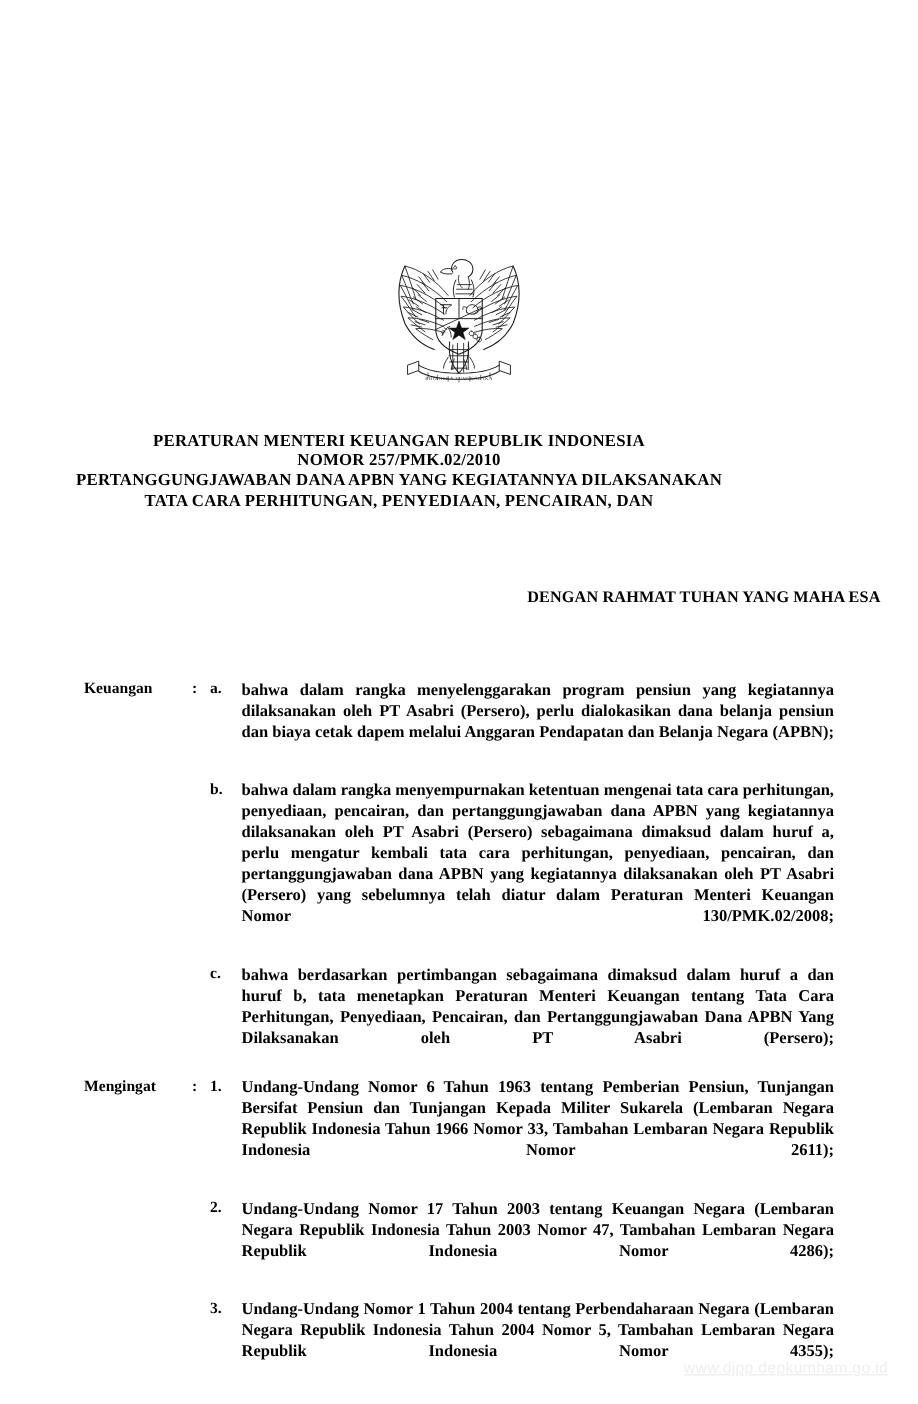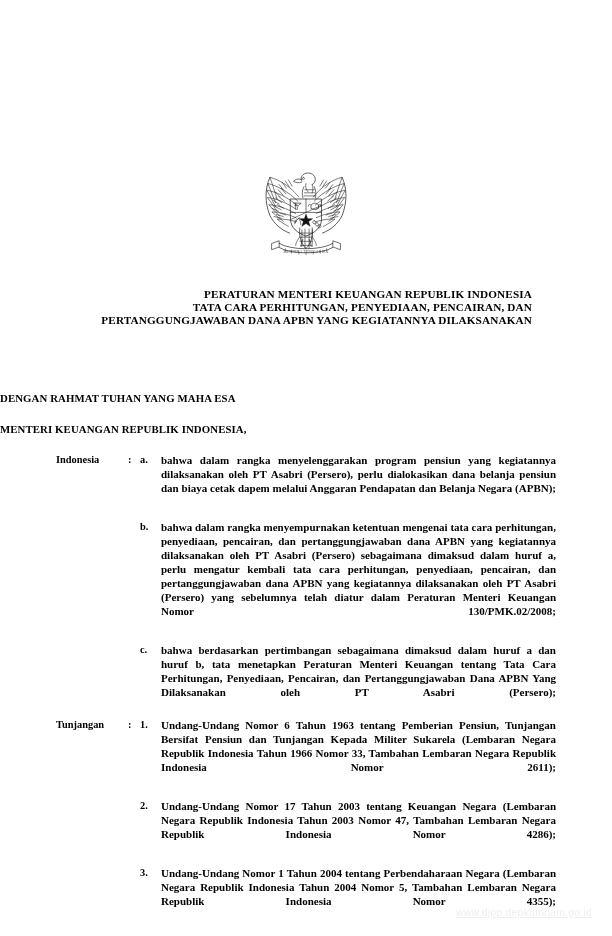--- a/index.html
+++ b/index.html
@@ -29,37 +29,37 @@
     width: 104px;
     height: 98px;
   }
 
   
   .title-block {
     position: absolute;
     left: 0;
     top: 288px;
     width: 532px;
-    text-align: right;
+    text-align: center;
   }
   .title-block .tline {
     font-size: 11.2px;
     font-weight: bold;
     line-height: 13.2px;
     letter-spacing: 0.15px;
     white-space: nowrap;
   }
 
   
   .invocation {
     position: absolute;
     left: 0;
     top: 392px;
     width: 587px;
-    text-align: left;
+    text-align: right;
   }
   .invocation .iline {
     font-size: 10.8px;
     font-weight: bold;
     line-height: 13px;
     letter-spacing: 0.1px;
   }
   .invocation .gap {
     height: 18px;
   }
@@ -217,54 +217,54 @@
     </g>
 
     <polygon points="100,93 103.2,102.2 112.8,102.2 105.1,107.8 108,117 100,111.4 92,117 94.9,107.8 87.2,102.2 96.8,102.2" fill="#111111" stroke="#111111" stroke-width="0.8"></polygon>
 
     <text x="100" y="169" font-size="6.2" text-anchor="middle" font-family="'Liberation Serif', serif" fill="#3a3a3a" letter-spacing="0.6">BHINNEKA TUNGGAL IKA</text>
   </svg>
 </div>
 
 <div class="title-block">
   <div class="tline">PERATURAN MENTERI KEUANGAN REPUBLIK INDONESIA</div>
+  <div class="tline">NOMOR 257/PMK.02/2010</div>
+  <div class="tline">PERTANGGUNGJAWABAN DANA APBN YANG KEGIATANNYA DILAKSANAKAN</div>
   <div class="tline">TATA CARA PERHITUNGAN, PENYEDIAAN, PENCAIRAN, DAN</div>
-  <div class="tline">PERTANGGUNGJAWABAN DANA APBN YANG KEGIATANNYA DILAKSANAKAN</div>
 </div>
 
 <div class="invocation">
   <div class="iline">DENGAN RAHMAT TUHAN YANG MAHA ESA</div>
   <div class="gap"></div>
-  <div class="iline">MENTERI KEUANGAN REPUBLIK INDONESIA,</div>
 </div>
 
 <div class="clause" id="section-menimbang">
   <div class="clause-row">
-    <div class="clause-label">Indonesia</div>
+    <div class="clause-label">Keuangan</div>
     <div class="clause-colon">:</div>
     <div class="clause-items">
       <div class="clause-item">
         <div class="item-marker">a.</div>
         <div class="item-text">bahwa dalam rangka menyelenggarakan program pensiun yang kegiatannya dilaksanakan oleh PT Asabri (Persero), perlu dialokasikan dana belanja pensiun dan biaya cetak dapem melalui Anggaran Pendapatan dan Belanja Negara (APBN);</div>
       </div>
       <div class="clause-item">
         <div class="item-marker">b.</div>
         <div class="item-text">bahwa dalam rangka menyempurnakan ketentuan mengenai tata cara perhitungan, penyediaan, pencairan, dan pertanggungjawaban dana APBN yang kegiatannya dilaksanakan oleh PT Asabri (Persero) sebagaimana dimaksud dalam huruf a, perlu mengatur kembali tata cara perhitungan, penyediaan, pencairan, dan pertanggungjawaban dana APBN yang kegiatannya dilaksanakan oleh PT Asabri (Persero) yang sebelumnya telah diatur dalam Peraturan Menteri Keuangan Nomor 130/PMK.02/2008;</div>
       </div>
       <div class="clause-item">
         <div class="item-marker">c.</div>
         <div class="item-text">bahwa berdasarkan pertimbangan sebagaimana dimaksud dalam huruf a dan huruf b, tata menetapkan Peraturan Menteri Keuangan tentang Tata Cara Perhitungan, Penyediaan, Pencairan, dan Pertanggungjawaban Dana APBN Yang Dilaksanakan oleh PT Asabri (Persero);</div>
       </div>
     </div>
   </div>
 </div>
 
 <div class="clause" id="section-mengingat">
   <div class="clause-row">
-    <div class="clause-label">Tunjangan</div>
+    <div class="clause-label">Mengingat</div>
     <div class="clause-colon">:</div>
     <div class="clause-items">
       <div class="clause-item">
         <div class="item-marker">1.</div>
         <div class="item-text">Undang-Undang Nomor 6 Tahun 1963 tentang Pemberian Pensiun, Tunjangan Bersifat Pensiun dan Tunjangan Kepada Militer Sukarela (Lembaran Negara Republik Indonesia Tahun 1966 Nomor 33, Tambahan Lembaran Negara Republik Indonesia Nomor 2611);</div>
       </div>
       <div class="clause-item">
         <div class="item-marker">2.</div>
         <div class="item-text">Undang-Undang Nomor 17 Tahun 2003 tentang Keuangan Negara (Lembaran Negara Republik Indonesia Tahun 2003 Nomor 47, Tambahan Lembaran Negara Republik Indonesia Nomor 4286);</div>
       </div>

